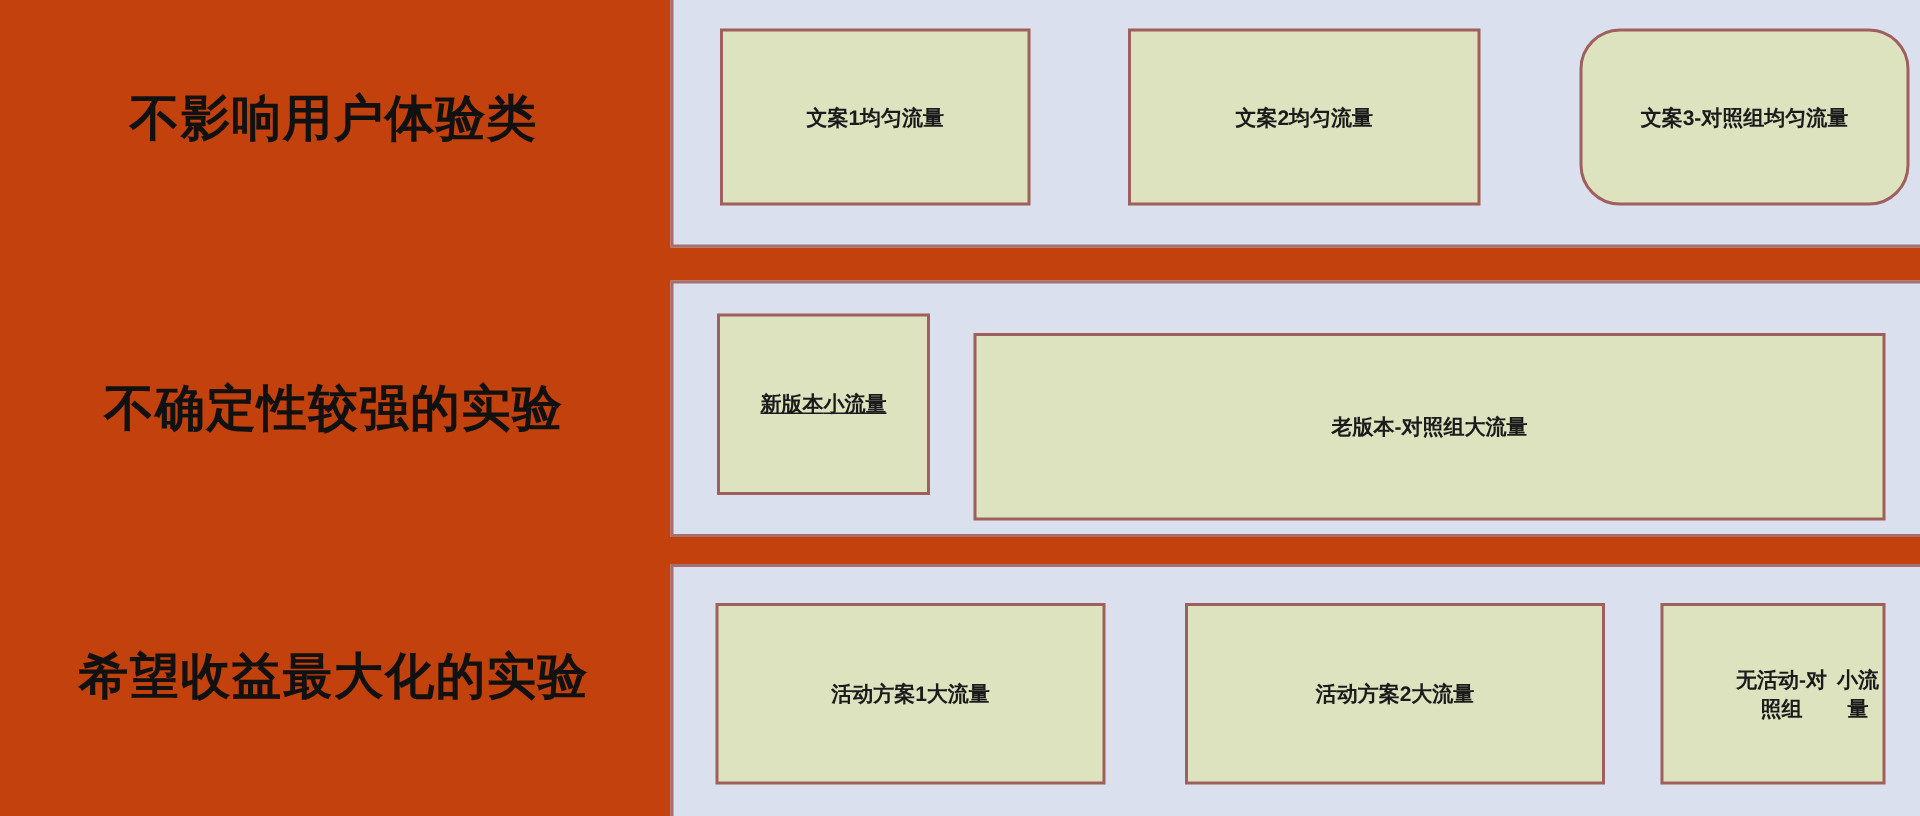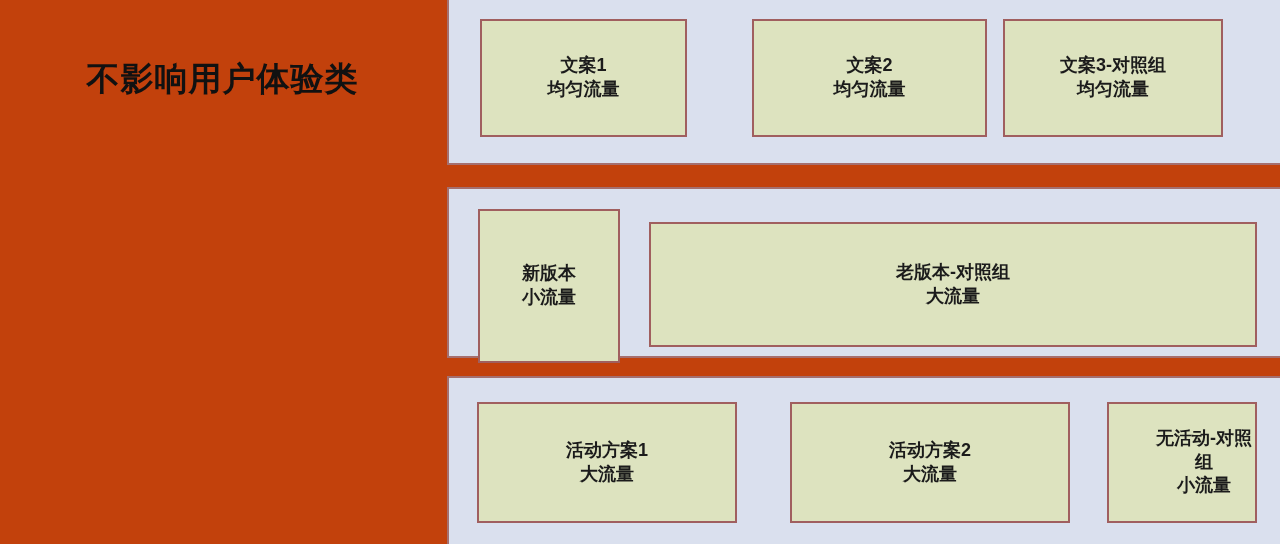--- a/index.html
+++ b/index.html
@@ -47,37 +47,37 @@
   .g2 { top: 187px; height: 171px; }
   .g3 { top: 376px; height: 184px; }
 
   
   .expbox {
     position: absolute;
     background: var(--box-bg, #dde3bf);
     border: 2px solid var(--box-border, #a05f5f);
     box-sizing: border-box;
     display: flex;
-    flex-direction: column;
+    flex-direction: row;
     align-items: center;
     justify-content: center;
     text-align: center;
-    font-size: 18px;
+    font-size: 14px;
     font-weight: 700;
     color: var(--box-text-color, #1b1b1b);
     line-height: 1.32;
   }
 
   
   .r1b1 { left: 31px;  top: 23px; width: 207px; height: 118px; }
   .r1b2 { left: 303px; top: 23px; width: 235px; height: 118px; }
-  .r1b3 { left: 554px; top: 23px; width: 220px; height: 118px; }
+  .r1b3 { left: 604px; top: 23px; width: 220px; height: 118px; border-radius: 27px; }
 
   
-  .r2b1 { left: 29px;  top: 20px; width: 142px; height: 154px; }
+  .r2b1 { left: 29px;  top: 20px; width: 142px; height: 121px; text-decoration: underline; }
   .r2b2 { left: 200px; top: 18px; width: 608px; height: 125px; margin-top: 15px; }
 
   
   .r3b1 { left: 28px;  top: 24px; width: 260px; height: 121px; text-align: right; }
   .r3b2 { left: 341px; top: 24px; width: 280px; height: 121px; }
   .r3b3 { left: 658px; top: 24px; width: 150px; height: 121px; padding-left: 44px; }
 
   
   .r3b3 .l1 { max-width: 102px; margin: 0 auto; }
 </style>
@@ -95,31 +95,33 @@
     <div class="expbox r1b2">
       <div class="l1">文案2</div>
       <div class="l2">均匀流量</div>
     </div>
     <div class="expbox r1b3">
       <div class="l1">文案3-对照组</div>
       <div class="l2">均匀流量</div>
     </div>
   </div>
 
+  <div class="row-label lbl2">不确定性较强的实验</div>
   <div class="group g2">
     <div class="expbox r2b1">
       <div class="l1">新版本</div>
       <div class="l2">小流量</div>
     </div>
     <div class="expbox r2b2">
       <div class="l1">老版本-对照组</div>
       <div class="l2">大流量</div>
     </div>
   </div>
 
+  <div class="row-label lbl3">希望收益最大化的实验</div>
   <div class="group g3">
     <div class="expbox r3b1">
       <div class="l1">活动方案1</div>
       <div class="l2">大流量</div>
     </div>
     <div class="expbox r3b2">
       <div class="l1">活动方案2</div>
       <div class="l2">大流量</div>
     </div>
     <div class="expbox r3b3">

